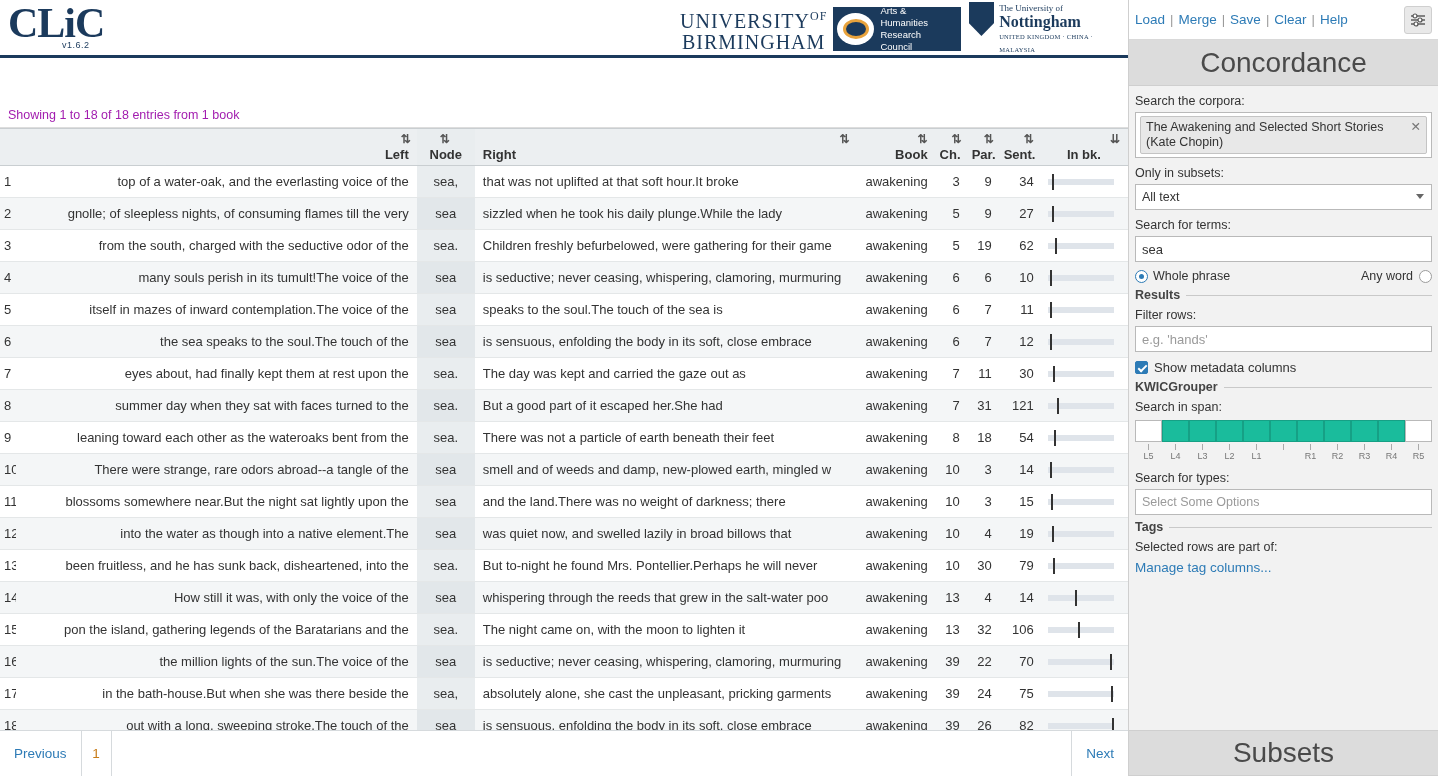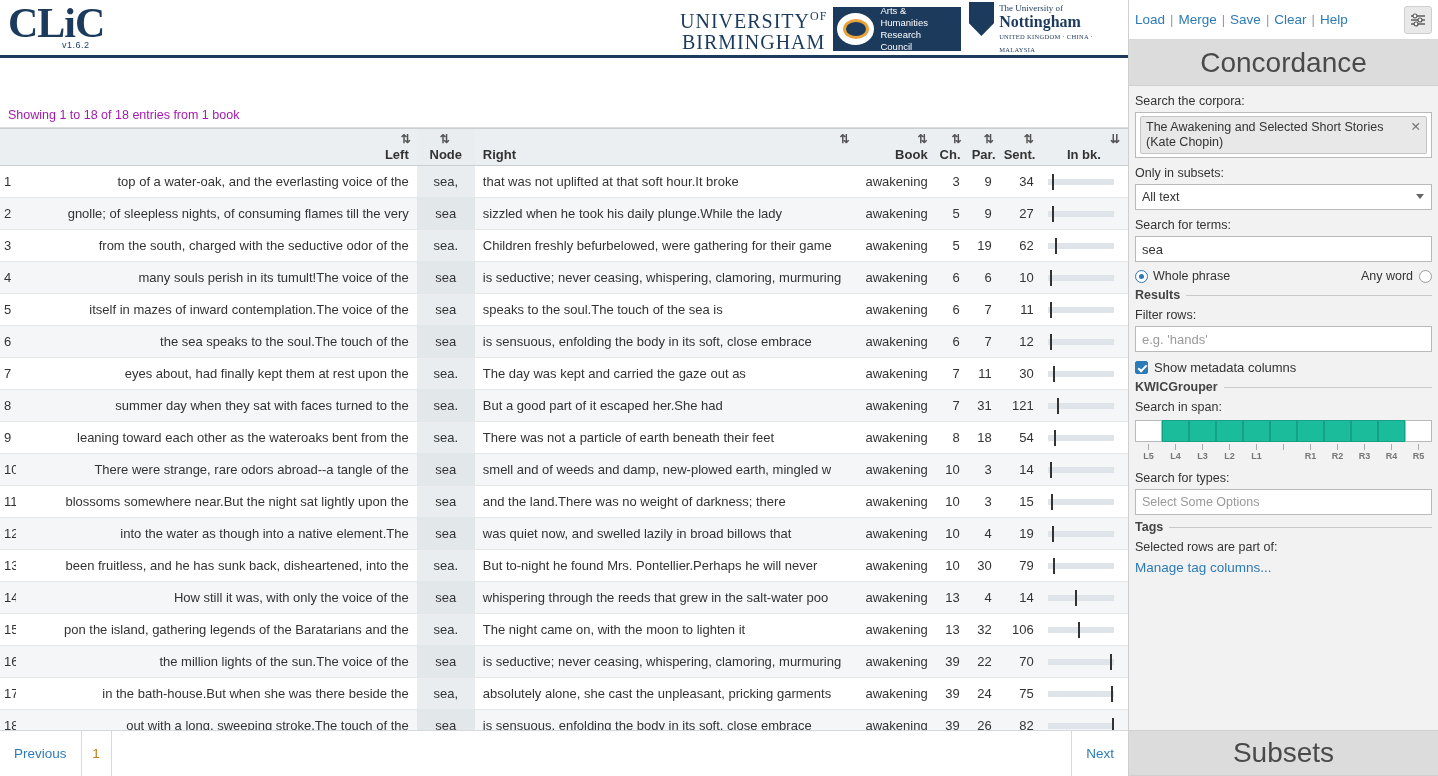--- a/index.html
+++ b/index.html
@@ -191,21 +191,21 @@
     width: 13px; height: 13px; border:1px solid #2d7bb6; background:#2d7bb6;
     margin-right: 6px; position: relative; border-radius: 2px;
   }
   .chk::after {
     content:""; position:absolute; left:4px; top:1px; width:3px; height:7px;
     border:solid #fff; border-width: 0 2px 2px 0; transform: rotate(45deg);
   }
   .span-bar { display:flex; margin-top: 6px; height: 22px; }
   .span-seg { flex:1; background:#fff; border:1px solid #b9b9b9; }
   .span-seg.on { background:#1abc9c; border-color:#16a085; }
-  .span-ticks { display:flex; margin-top: 2px; font-size: 9px; color:#777;font-weight:bold; }
+  .span-ticks { display:flex; margin-top: 2px; font-size: 9px; color:#777; }
   .span-ticks div { flex:1; text-align:center; }
   .span-ticks div .bar { display:block; height: 6px; border-left:1px solid #aaa; width:0; margin: 0 auto 1px auto; }
   #subsets-title { margin-top: auto; background:#dcdcdc; border-top:1px solid #cfcfcf; }
 </style>
 </head>
 <body>
 
 <div id="app">
 
   <div id="left">

